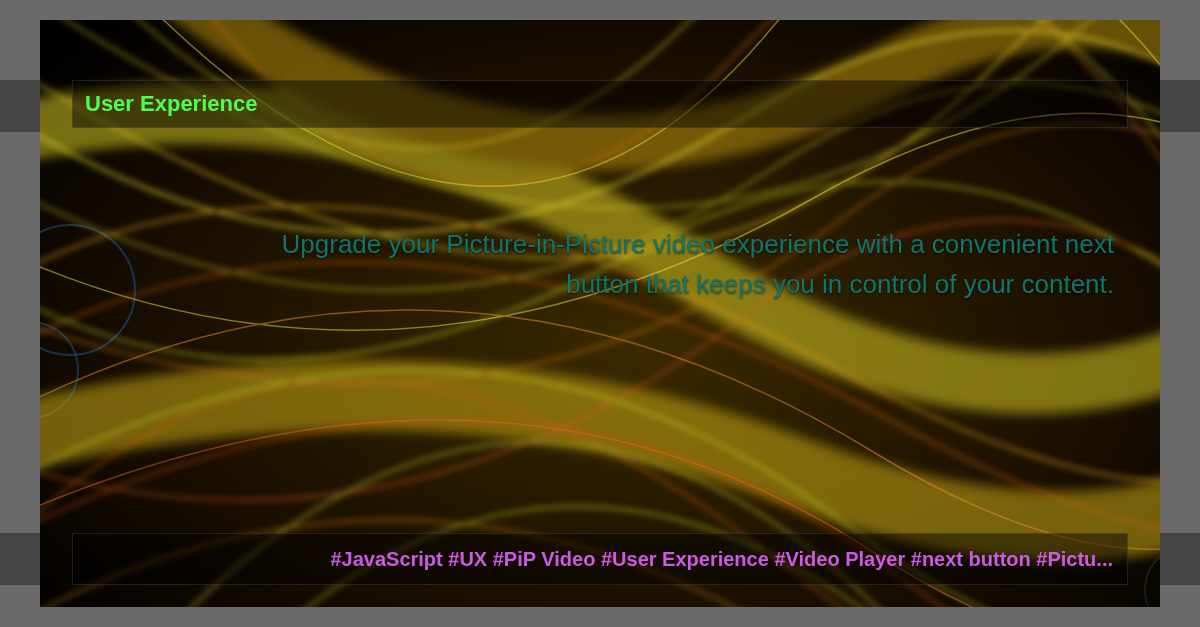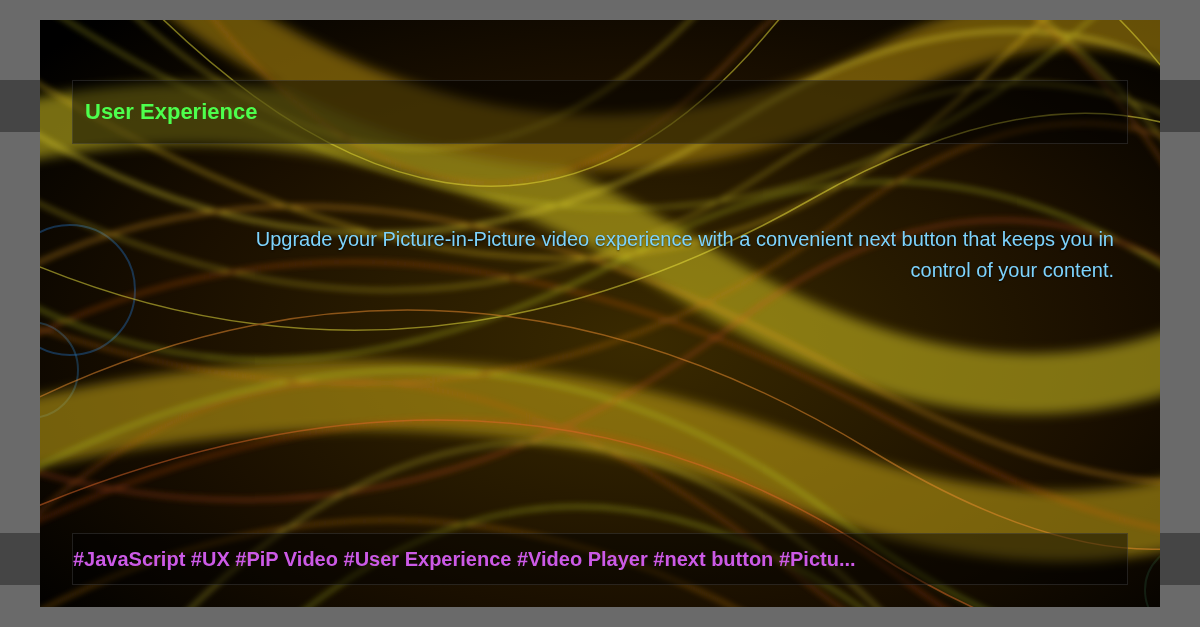--- a/index.html
+++ b/index.html
@@ -34,21 +34,21 @@
       top: -50px;
       left: -50px;
       width: 1300px;
       height: 750px;
     }
     .strip-top-inner {
       position: absolute;
       top: 60px;
       left: 32px;
       right: 32px;
-      height: 64px;
+      height: 48px;
       background: rgba(0,0,0,0.45);
       border: 1px solid rgba(120,120,120,0.25);
       display: flex;
       align-items: center;
       padding-left: 12px;
     }
     .category {
       color: #4dff4d;
       font-size: 22px;
       font-weight: bold;
@@ -60,37 +60,37 @@
       color: #ffffff;
       font-size: 42px;
       font-weight: bold;
       text-shadow: 0 1px 3px rgba(0,0,0,0.6);
     }
     .subtitle {
       position: absolute;
       top: 204px;
       left: 200px;
       right: 46px;
-      color: #7dd3fc;
-      font-size: 20px;
+      color: #0f766e;
+      font-size: 26px;
       line-height: 1.55;
       text-align: right;
       text-shadow: 0 1px 2px rgba(0,0,0,0.6);
     }
     .strip-bottom-inner {
       position: absolute;
       bottom: 22px;
       left: 32px;
       right: 32px;
       height: 52px;
       background: rgba(0,0,0,0.45);
       border: 1px solid rgba(120,120,120,0.25);
       display: flex;
       align-items: center;
-      justify-content: flex-start;
+      justify-content: flex-end;
       padding-right: 14px;
       white-space: nowrap;
       overflow: hidden;
     }
     .tags {
       color: #cc5ae6;
       font-size: 20px;
       font-weight: bold;
     }
     .body-strip-top {

